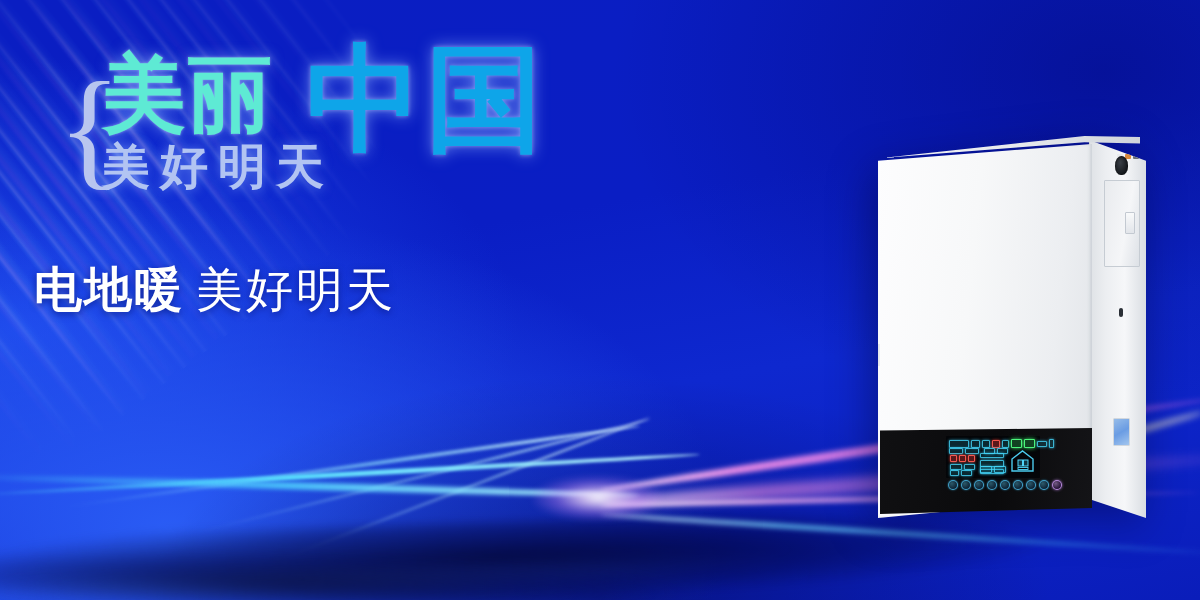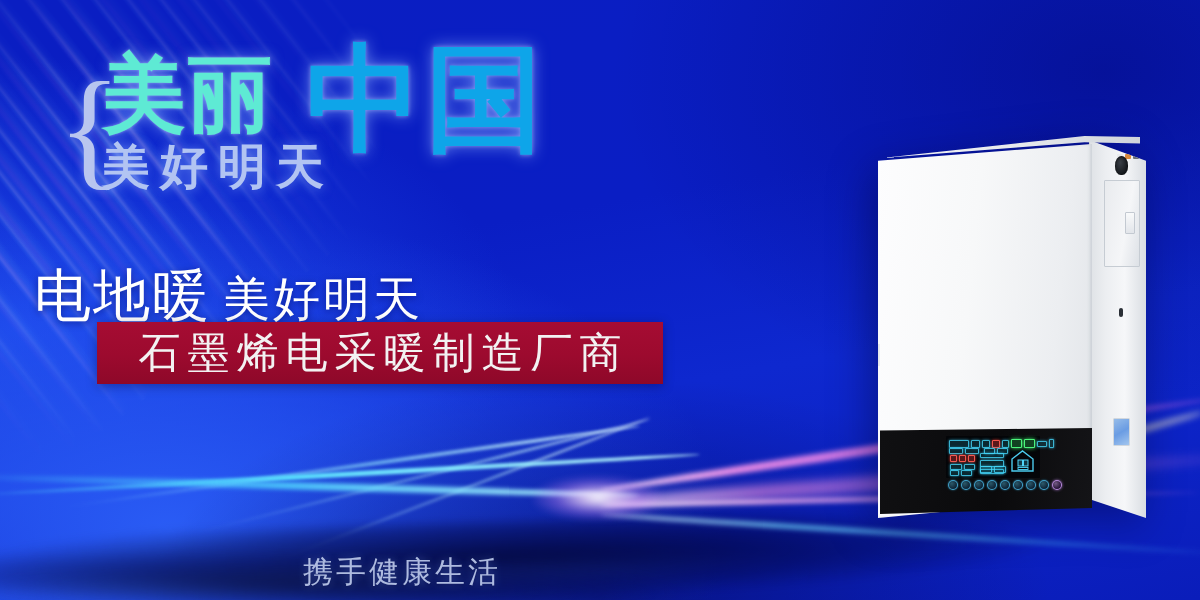--- a/index.html
+++ b/index.html
@@ -277,22 +277,22 @@
     color: #ffffff;
     text-shadow: 0 2px 7px rgba(0,10,90,0.55);
   }
   .hl-sm {
     font-size: 47px;
     font-weight: 400;
     letter-spacing: 3px;
     font-family: "DejaVu Sans", sans-serif;
   }
   .hl-big {
-    font-size: 57px;
-    font-weight: 400;
+    font-size: 48px;
+    font-weight: 700;
     letter-spacing: 2px;
     margin: 0 12px 0 16px;
     font-family: "DejaVu Sans", sans-serif;
     text-align: center;
   }
   .hl-sm2 {
     font-size: 47px;
     font-weight: 400;
     letter-spacing: 3px;
     font-family: "DejaVu Sans", sans-serif;
@@ -541,25 +541,21 @@
     <div class="logo-line1">美丽</div>
     <div class="logo-cn">中国</div>
     <div class="logo-line2">美好明天</div>
   </div>
 
   <div class="headline">
     <span class="hl-big">电地暖</span>
     <span class="hl-sm2">美好明天</span>
   </div>
 
-  <div class="red-banner">
-    <span class="red-banner-text">石墨烯电采暖制造厂商</span>
-  </div>
-
-  <div class="tagline-2">携手健康生活</div>
+
 
   <div class="product">
 
     <div class="prod-side">
       <div class="top-connectors">
         <span class="connector c-white"></span>
         <span class="connector c-orange"></span>
         <span class="connector c-dark"></span>
       </div>
       <div class="side-vent"></div>

